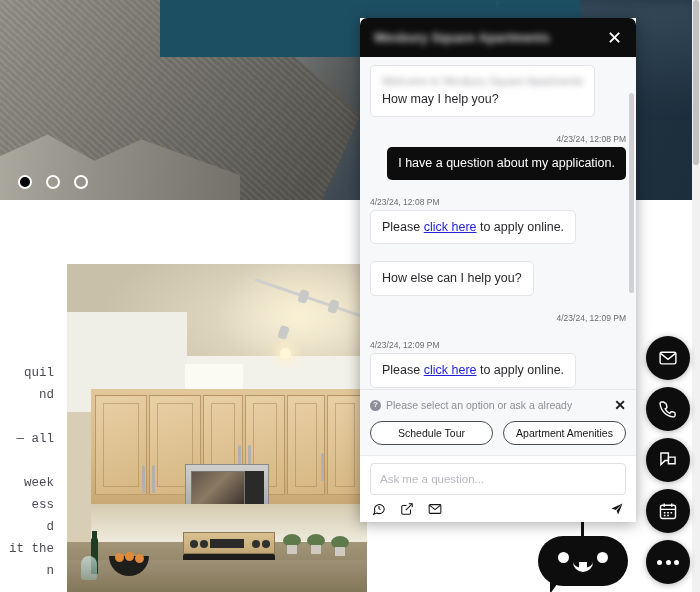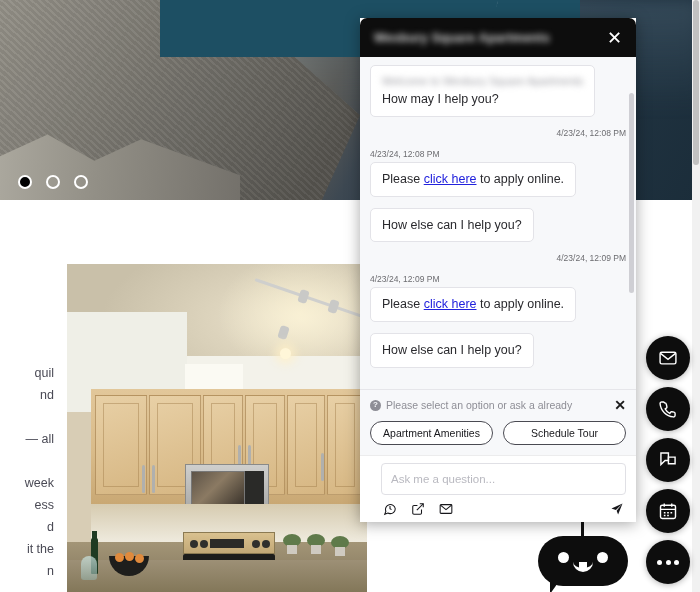--- a/index.html
+++ b/index.html
@@ -8,21 +8,21 @@
     width: 700px;
     height: 592px;
     overflow: hidden;
     font-family: "Liberation Sans", sans-serif;
     background: #ffffff;
   }
 
   #page { position: relative; width: 700px; height: 592px; overflow: hidden; background:#fff; }
 
   
-  .site-bg { position:absolute; inset:0; background:#ffffff; }
+  .site-bg { position:absolute; inset:0; background:#ffffff;font-family:Liberation Mono, monospace; }
 
   
   .hero {
     position:absolute; left:0; top:0; width:700px; height:200px; overflow:hidden;
     background:
       radial-gradient(ellipse 130px 90px at 55px 120px, rgba(150,148,142,.55), rgba(0,0,0,0) 70%),
       radial-gradient(ellipse 90px 70px at 200px 60px, rgba(168,166,158,.45), rgba(0,0,0,0) 70%),
       linear-gradient(118deg,
         #7d7b73 0%, #8a887f 13%, #6e6c66 26%, #85837b 38%,
         #5d5b56 47%, #3d4852 55%, #2b3b49 66%, #213442 78%, #1b2d3a 100%);
@@ -155,21 +155,21 @@
   .chat-title {
     font-size:12.5px; font-weight:bold; letter-spacing:.2px;
     color:#d7d7d7; filter: blur(3.4px); user-select:none;
   }
   .chat-close { font-size:18px; line-height:1; color:#fff; cursor:pointer; padding:2px 4px; font-weight:300; }
 
   .chat-body {
     flex:1; background:#f7f8fa; overflow:hidden; position:relative;
     padding:8px 10px 4px 10px;
   }
-  .msg-row { margin-bottom:11px; }
+  .msg-row { margin-bottom:17px; }
   .ts { font-size:8.5px; color:#6c6c70; margin-bottom:3px; }
   .ts.right { text-align:right; }
 
   .bubble-bot {
     display:inline-block; max-width:96%;
     background:#ffffff; border:1px solid #e3e3e8; border-radius:5px;
     padding:8px 11px; font-size:12.5px; color:#2a2a2e; line-height:1.35;
   }
   .bubble-bot .blur-line {
     display:block; filter:blur(3.2px); color:#9a9aa0; font-size:11px; margin-bottom:2px;
@@ -190,21 +190,21 @@
   .opts-head { display:flex; align-items:center; justify-content:space-between; margin-bottom:9px; }
   .opts-hint { display:flex; align-items:center; gap:5px; font-size:10.5px; color:#8e8e96; }
   .help-ic { width:11px; height:11px; border-radius:50%; background:#8e8e96; color:#f7f8fa;
     font-size:8px; font-weight:bold; display:flex; align-items:center; justify-content:center; line-height:1; }
   .opts-close { font-size:14px; color:#1a1a1a; cursor:pointer; font-weight:bold; line-height:1; }
   .pills { display:flex; gap:10px; }
   .pill { flex:1; text-align:center; border:1px solid #4a4a52; border-radius:14px;
     padding:5px 4px; font-size:10.5px; color:#17171b; background:#fff; cursor:pointer; white-space:nowrap; }
 
   
-  .inputbar { flex:none; background:#ffffff; padding:7px 10px 6px 21px; border-top:1px solid #ececed; }
+  .inputbar { flex:none; background:#ffffff; padding:7px 10px 6px 10px; border-top:1px solid #ececed; }
   .ask { width:100%; height:32px; border:1px solid #e0e0e5; border-radius:4px;
     padding:0 9px; font-size:11.5px; color:#3a3a40; font-family:"Liberation Sans", sans-serif;
     background:#fff; outline:none; }
   .ask::placeholder { color:#b9b9c0; }
   .tools { display:flex; align-items:center; justify-content:space-between; padding:7px 2px 0 2px; }
   .tools-left { display:flex; gap:14px; align-items:center; }
   .tool-ic { width:14px; height:14px; color:#16161a; cursor:pointer; display:block; }
 
   
   .fabs { position:absolute; right:10px; top:336px; display:flex; flex-direction:column; gap:7px; }
@@ -350,20 +350,21 @@
 
       <div class="msg-row">
         <div class="bubble-bot">
           <span class="blur-line">Welcome to Wexbury Square Apartments</span>
           <span>How may I help you?</span>
         </div>
       </div>
 
       <div class="msg-row row-right">
         <div class="ts right">4/23/24, 12:08 PM</div>
+        <div class="bubble-user">I have a question about my application.</div>
       </div>
 
       <div class="msg-row">
         <div class="ts">4/23/24, 12:08 PM</div>
         <div class="bubble-bot"><span>Please </span><a class="link">click here</a><span> to apply online.</span></div>
       </div>
 
       <div class="msg-row">
         <div class="bubble-bot">How else can I help you?</div>
       </div>
@@ -386,22 +387,22 @@
 
     <div class="opts">
       <div class="opts-head">
         <div class="opts-hint">
           <span class="help-ic">?</span>
           <span>Please select an option or ask a already</span>
         </div>
         <div class="opts-close">✕</div>
       </div>
       <div class="pills">
+        <div class="pill">Schedule Tour</div>
         <div class="pill">Apartment Amenities</div>
-        <div class="pill">Schedule Tour</div>
       </div>
     </div>
 
     <div class="inputbar">
       <input class="ask" type="text" placeholder="Ask me a question..." style="">
       <div class="tools">
         <div class="tools-left">
           <svg class="tool-ic" viewBox="0 0 24 24" fill="none" stroke="#16161a" stroke-width="1.8">
             <path d="M21 11.5a8.4 8.4 0 0 1-9 8.4 8.7 8.7 0 0 1-3.8-.9L3 21l1.9-5.1A8.4 8.4 0 1 1 21 11.5z"></path>
             <path d="M12 7v4.5l2.6 1.6"></path>

